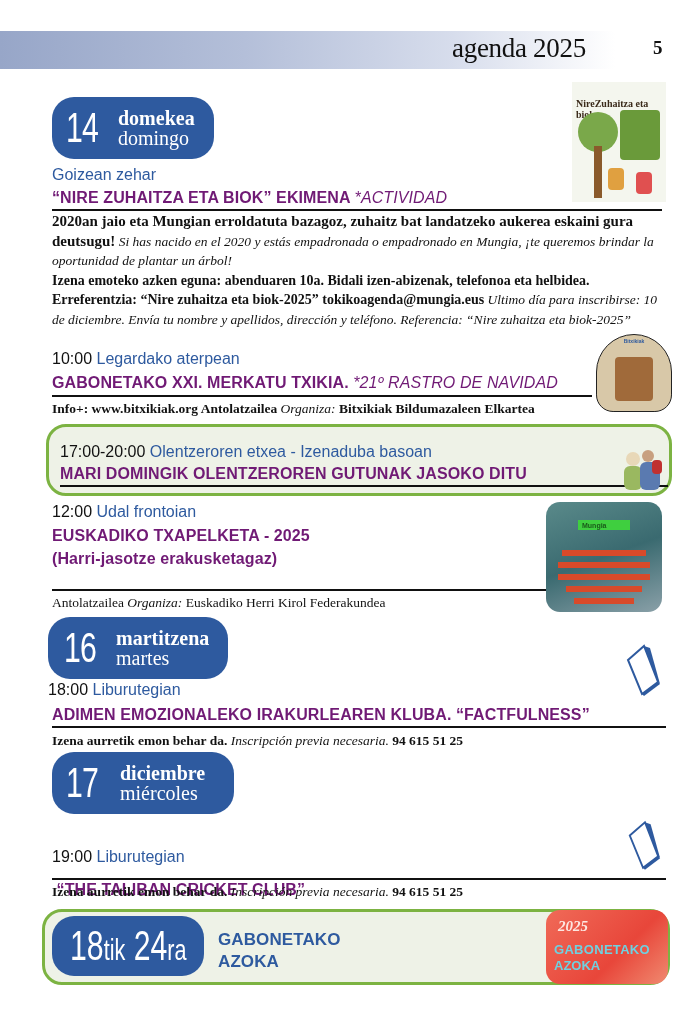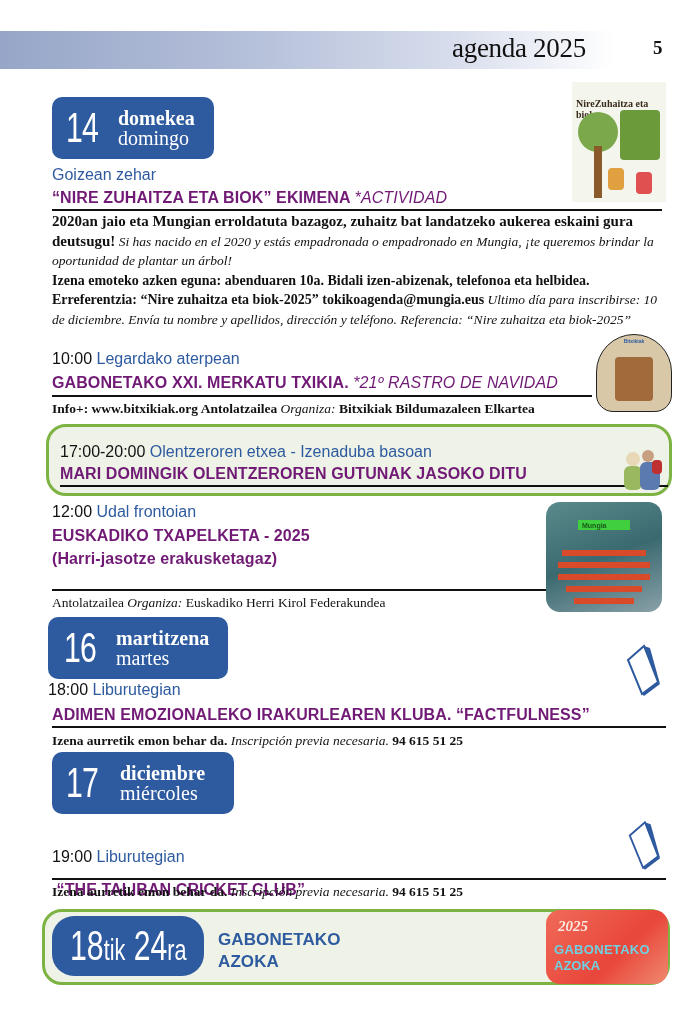--- a/index.html
+++ b/index.html
@@ -13,21 +13,21 @@
   .header-title {
     position: absolute; left: 452px; top: 33px;
     font-family: "Liberation Serif", serif; font-size: 27px; color: #111; letter-spacing: -0.3px;
   }
   .header-page {
     position: absolute; left: 653px; top: 37px;
     font-family: "Liberation Serif", serif; font-size: 19px; font-weight: bold; color: #111;
   }
 
   .date-pill {
-    position: absolute; background: #2e5a9f; color: #fff; border-radius: 10px;
+    position: absolute; background: #2e5a9f; color: #fff; border-radius: 22px;
     display: flex; align-items: center; height: 62px;
   }
   .date-num {
     font-family: "Liberation Sans", sans-serif; font-size: 42px; transform: scaleX(0.72);
     transform-origin: left center; display: inline-block; letter-spacing: -1px; line-height: 1;
   }
   .date-days { display: flex; flex-direction: column; line-height: 1; }
   .day-eu { font-family: "Liberation Serif", serif; font-weight: bold; font-size: 20px; }
   .day-es { font-family: "Liberation Serif", serif; font-size: 20px; }
 

